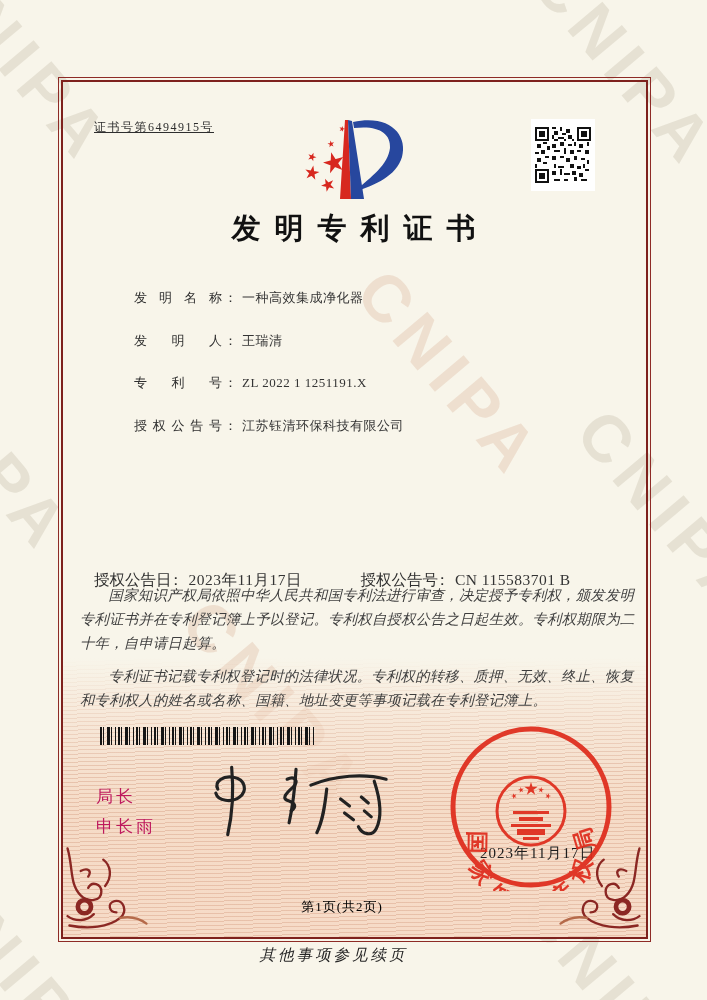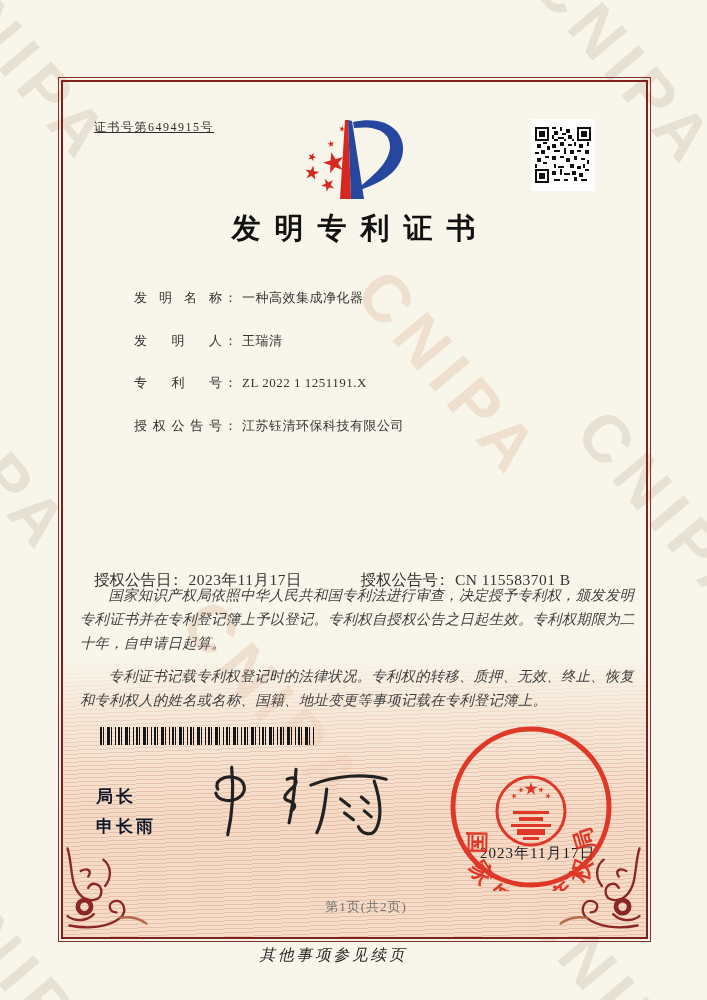--- a/index.html
+++ b/index.html
@@ -46,29 +46,29 @@
   .grant-row{left:94px;top:550px;font-size:15.5px;white-space:nowrap;}
   .flabel-g{display:inline-block;width:72px;text-align:justify;text-align-last:justify;color:#2f2f2f;margin-top:20px;}
   .gvalue{display:inline-block;width:168px;color:#343434;letter-spacing:0.5px;}
 
   .paras{left:80px;top:583px;width:556px;}
   .paras p{margin:0 0 9px 0;text-indent:2em;font-style:italic;font-size:14.3px;line-height:24px;color:#3e3e3e;letter-spacing:0.3px;}
 
   .barcode{left:100px;top:727px;width:216px;height:18px;
     background:repeating-linear-gradient(90deg,#151515 0 2px,rgba(0,0,0,0) 2px 3px,#151515 3px 4px,rgba(0,0,0,0) 4px 7px,#151515 7px 10px,rgba(0,0,0,0) 10px 11px,#151515 11px 12px,rgba(0,0,0,0) 12px 15px,#151515 15px 16px,rgba(0,0,0,0) 16px 18px);}
 
-  .signer{font-family:"Liberation Sans","DejaVu Sans",sans-serif;font-weight:700;font-size:17px;letter-spacing:3px;color:#0f172a;}
+  .signer{font-family:"Liberation Sans","DejaVu Sans",sans-serif;font-weight:400;font-size:17px;letter-spacing:3px;color:#be185d;}
   .signer-title{left:96px;top:785px;}
   .signer-name{left:96px;top:815px;}
   .signature{left:200px;top:760px;width:198px;height:82px;}
 
   .seal{left:447px;top:723px;width:168px;height:168px;opacity:0.92;z-index:5;}
   .stamp-date{left:480px;top:844px;font-size:15px;letter-spacing:1px;color:#1d1d1d;z-index:3;}
 
-  .page-indicator{left:74px;top:898px;width:584px;text-align:center;font-size:13px;color:#737373;letter-spacing:1px;z-index:3;}
+  .page-indicator{left:50px;top:898px;width:584px;text-align:center;font-size:13px;color:#000000;letter-spacing:1px;z-index:3;}
   .continuation{left:0;top:945px;width:707px;text-align:center;font-style:italic;font-size:15.5px;letter-spacing:3px;color:#262626;transform:translateX(-20px);}
 
   .orn{width:94px;height:100px;z-index:5;}
   .orn-left{left:60px;top:836px;}
   .orn-right{left:553px;top:836px;transform:scaleX(-1);}
 </style>
 </head>
 <body>
 
 <div class="page">

